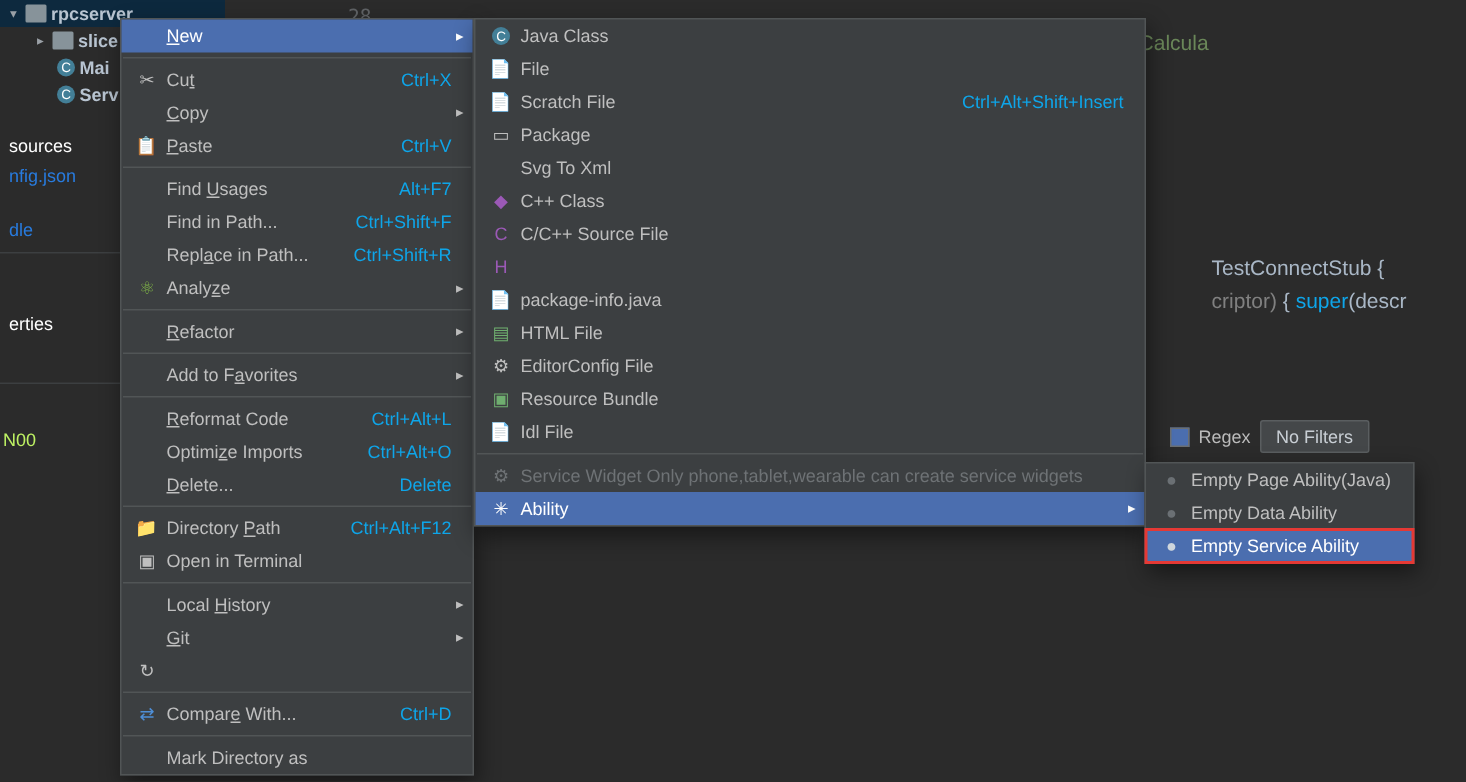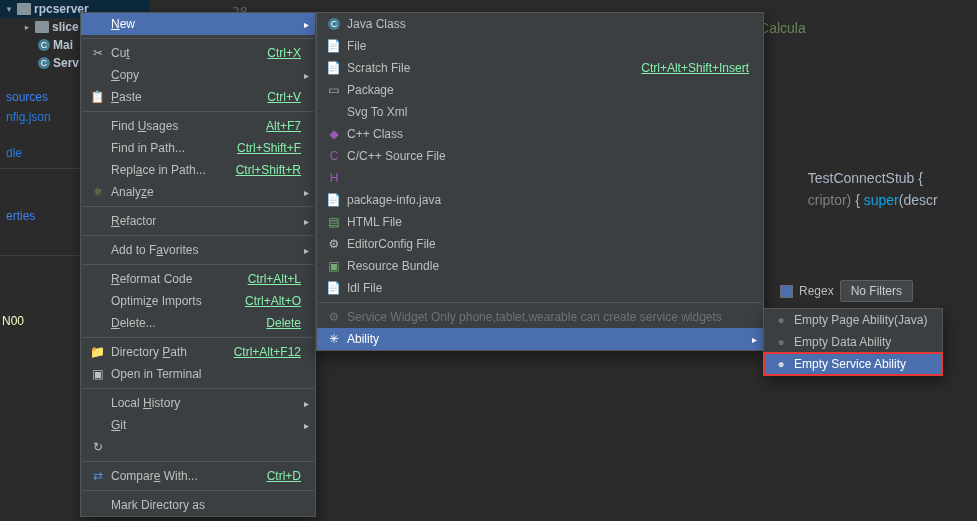--- a/index.html
+++ b/index.html
@@ -10,51 +10,51 @@
   .tree-row { display: flex; align-items: center; height: 18px; padding-left: 4px; gap: 3px; }
   .tree-row.sel { background: #0d293e; }
   .tri { font-size: 9px; width: 10px; text-align: center; color: #9aa0a6; }
   .fld-icon { width: 14px; height: 12px; background: #87939a; border-radius: 1px; }
   .c-icon { width: 12px; height: 12px; border-radius: 50%; background: #437f97; color: #fff; font-size: 9px; line-height: 12px; text-align: center; }
   .tree-lbl { color: #b8c4d1; font-weight: bold; }
 
   
   .gutter { position: absolute; left: 0; top: 88px; width: 80px; display: flex; flex-direction: column; }
   .glink { color: #287bde; padding: 4px 6px; }
-  .gtext { color: #3b82f6; padding: 2px 6px; }
+  .gtext { color: #ffffff; padding: 2px 6px; }
   .gsep { height: 1px; background: #3c3f41; margin: 4px 0; }
 
   
   .code { position: absolute; left: 218px; top: 0; right: 0; }
   .ln { position: absolute; left: 14px; top: 4px; font-family: Consolas, monospace; color: #606366; font-size: 13px; }
   .codeline { position: absolute; font-family: Consolas, monospace; font-size: 14px; white-space: pre; }
   .kw { color: #cc7832; } .str { color: #6a8759; } .id { color: #a9b7c6; } .fn { color: #0ea5e9; } .par { color: #808080; }
 
   
   .menu { position: absolute; background: #3c3f41; border: 1px solid #515556; box-shadow: 2px 6px 14px rgba(0,0,0,.45); }
   .mi { display: flex; align-items: center; height: 22px; padding: 0 14px 0 8px; color: #bfbfbf; position: relative; }
   .mi.hl { background: #4b6eaf; color: #fff; }
   .mi.dis { color: #6e7275; }
   .msep { height: 1px; background: #515556; margin: 3px 1px; }
   .mi .ic { width: 18px; display: flex; justify-content: center; font-size: 12px; }
   .mi .lbl { flex: 1; padding-left: 4px; white-space: nowrap; }
-  .mi .sc { color: #86efac; padding-left: 20px; text-decoration: underline; }
+  .mi .sc { color: #0ea5e9; padding-left: 20px; }
   .mi .arr { position: absolute; right: 6px; font-size: 10px; }
 
   
   #ctx-menu   { left: 80px;  top: 12px;  width: 236px; }
   #new-menu   { left: 316px; top: 12px;  width: 448px; }
   #ability-menu { left: 763px; top: 308px; width: 180px; }
   .redbox { outline: 2px solid #e53935; outline-offset: -1px; }
 
   
   .regex { position: absolute; left: 780px; top: 280px; display: flex; align-items: center; gap: 6px; }
   .regex .cb { width: 13px; height: 13px; background: #4b6eaf; border: 1px solid #6b6f72; }
   .btn { background: #444749; border: 1px solid #5a5e60; padding: 3px 10px; color: #c8ced4; border-radius: 2px; }
-  .n00 { position: absolute; left: 2px; top: 286px; color: #fef9c3; margin-top: 28px; }
+  .n00 { position: absolute; left: 2px; top: 286px; color: #bef264; }
 
   u { text-decoration: underline; }
 </style>
 </head>
 <body>
 
 <div class="tree">
   <div class="tree-row sel">
     <span class="tri">▾</span>
     <span class="fld-icon"></span>

